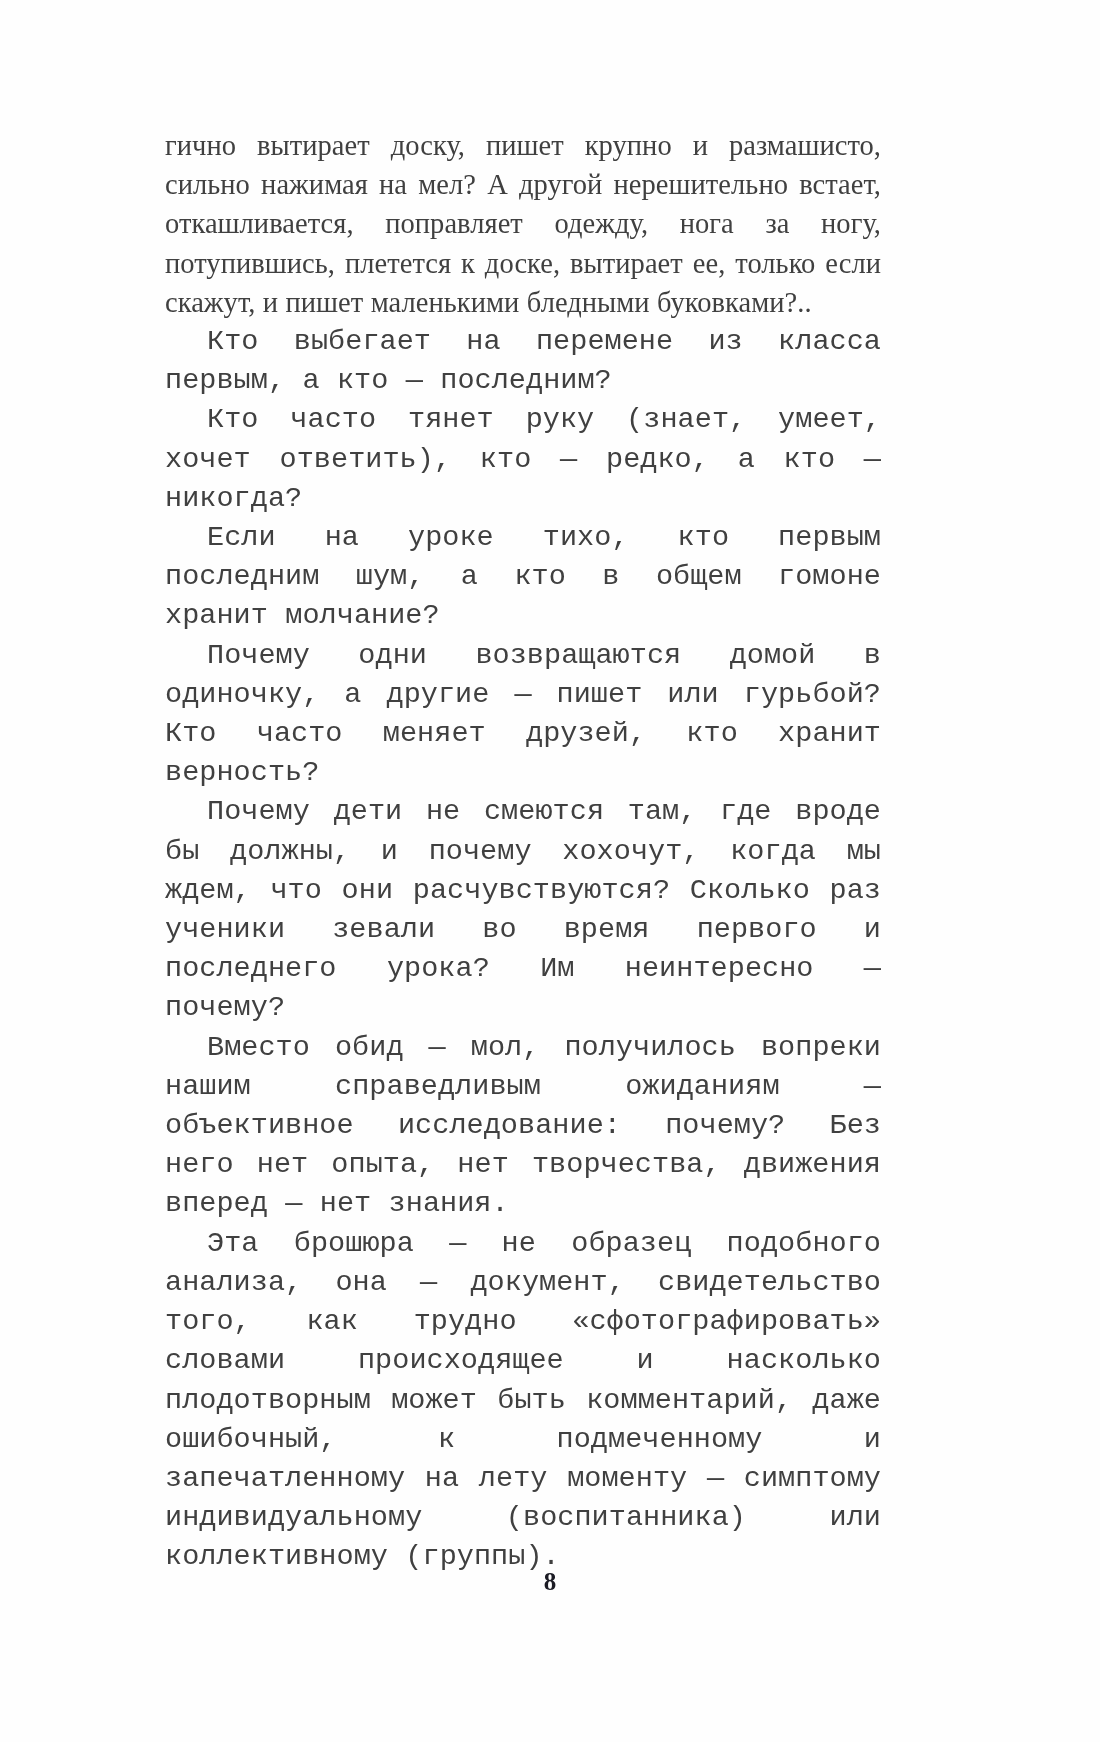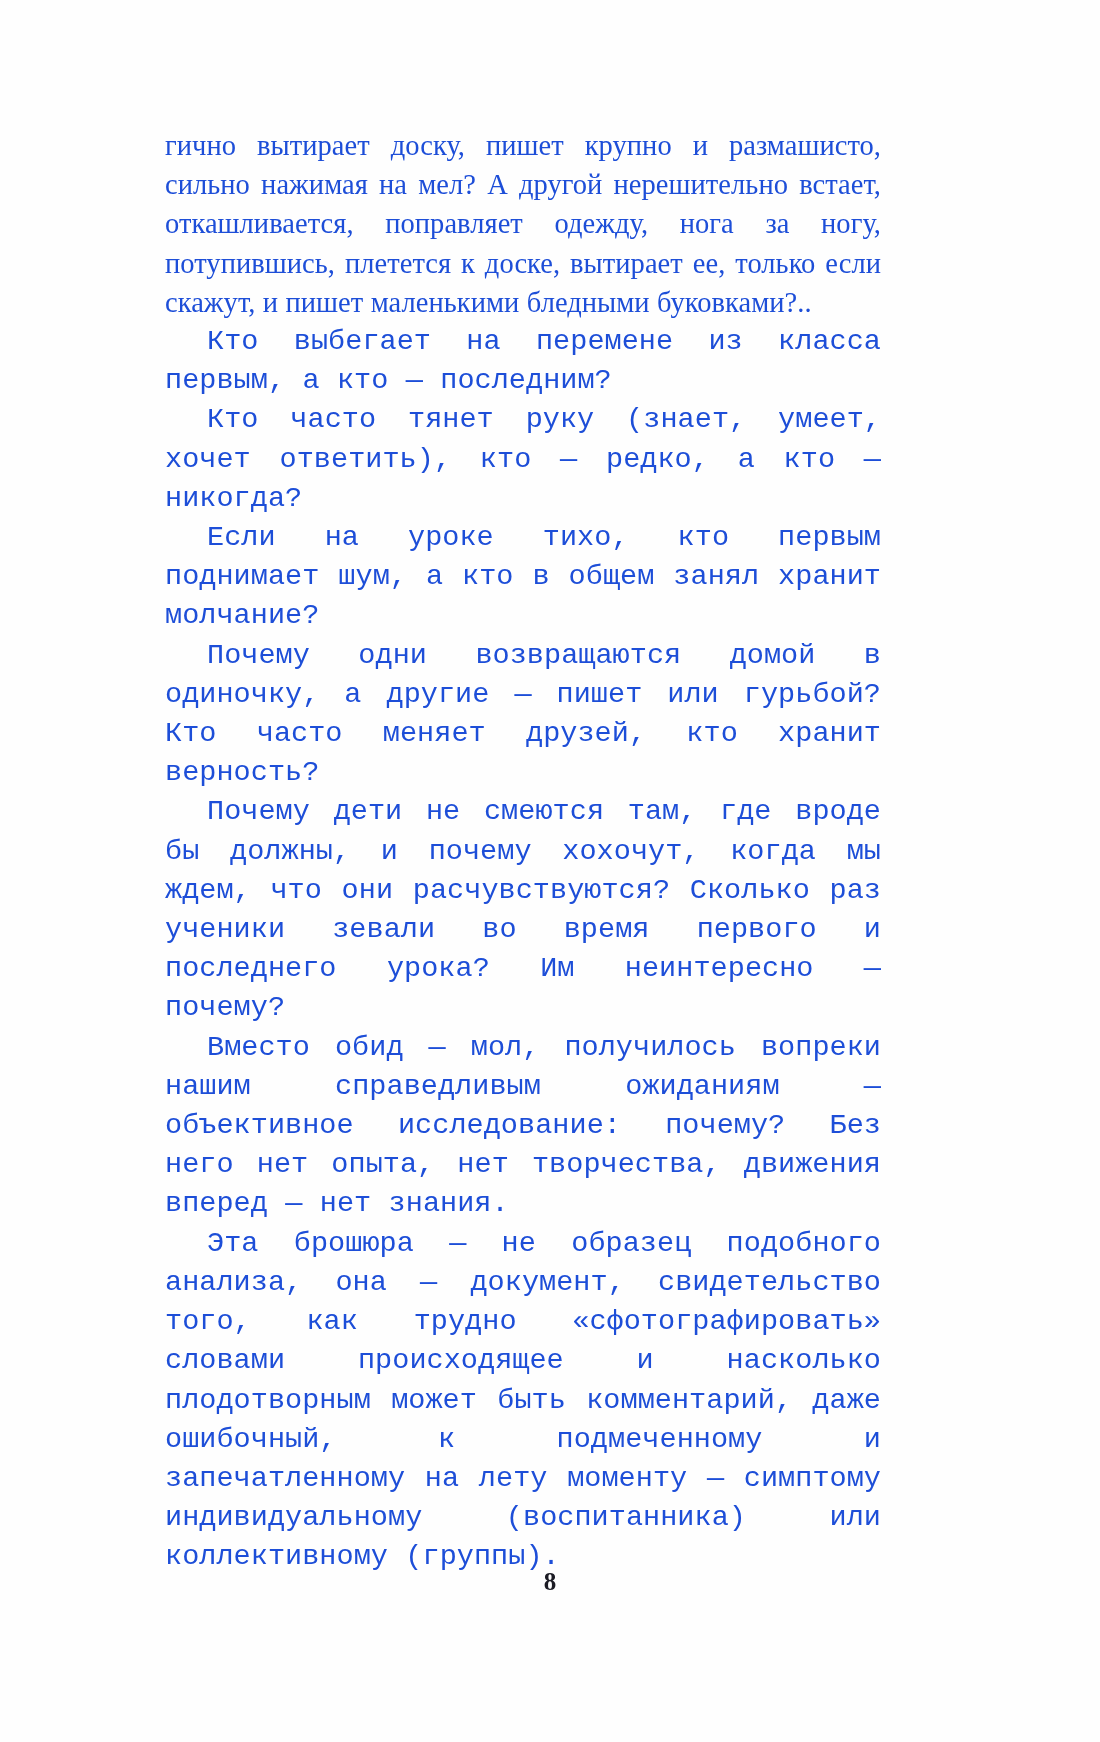--- a/index.html
+++ b/index.html
@@ -28,21 +28,21 @@
     width: 716px;
   }
   .para {
     margin: 0;
     text-align: justify;
     text-justify: inter-word;
     font-size: 28.5px;
     line-height: 39.2px;
     letter-spacing: 0.05px;
     word-spacing: 0.2px;
-    color: #1d4ed8;
+    color: #404040;
     -webkit-font-smoothing: antialiased;
   }
   .para.indent {
     text-indent: 42px;
     font-family: Liberation Mono, monospace;
   }
   .para:last-child {
     text-align: justify;
   }
   .page-number {
@@ -59,21 +59,21 @@
 </style>
 </head>
 <body>
 
 <div class="page">
 
   <div class="text-block">
     <p class="para">гично вытирает доску, пишет крупно и размашисто, сильно нажимая на мел? А другой нерешительно встает, откашливается, поправляет одежду, нога за ногу, потупившись, плетется к доске, вытирает ее, только если скажут, и пишет маленькими бледными буковками?..</p>
     <p class="para indent">Кто выбегает на перемене из класса первым, а кто — последним?</p>
     <p class="para indent">Кто часто тянет руку (знает, умеет, хочет ответить), кто — редко, а кто — никогда?</p>
-    <p class="para indent">Если на уроке тихо, кто первым поднимает шум, а кто в общем занял хранит молчание?</p>
+    <p class="para indent">Если на уроке тихо, кто первым последним шум, а кто в общем гомоне хранит молчание?</p>
     <p class="para indent">Почему одни возвращаются домой в одиночку, а другие — пишет или гурьбой? Кто часто меняет друзей, кто хранит верность?</p>
     <p class="para indent">Почему дети не смеются там, где вроде бы должны, и почему хохочут, когда мы ждем, что они расчувствуются? Сколько раз ученики зевали во время первого и последнего урока? Им неинтересно — почему?</p>
     <p class="para indent">Вместо обид — мол, получилось вопреки нашим справедливым ожиданиям — объективное исследование: почему? Без него нет опыта, нет творчества, движения вперед — нет знания.</p>
     <p class="para indent">Эта брошюра — не образец подобного анализа, она — документ, свидетельство того, как трудно «сфотографировать» словами происходящее и насколько плодотворным может быть комментарий, даже ошибочный, к подмеченному и запечатленному на лету моменту — симптому индивидуальному (воспитанника) или коллективному (группы).</p>
   </div>
 
   <div class="page-number">8</div>
 
 </div>
 

